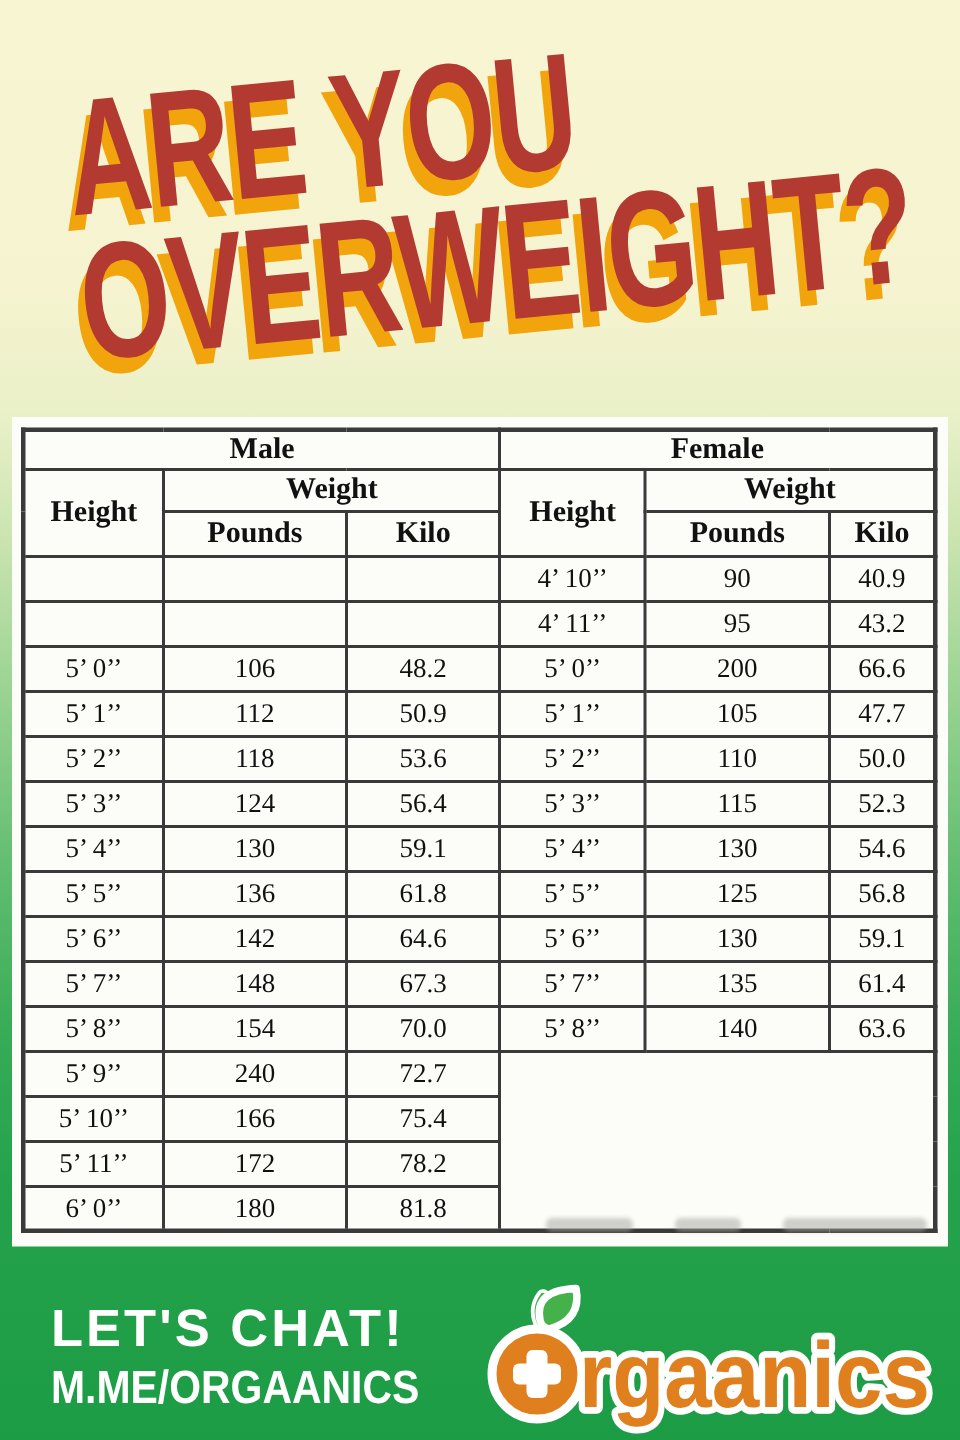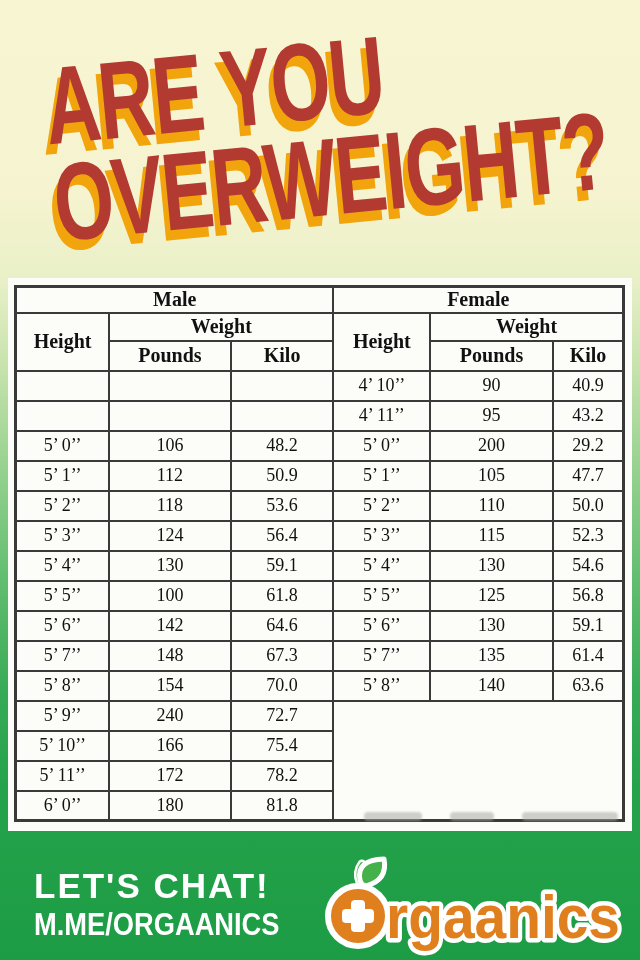--- a/index.html
+++ b/index.html
@@ -115,21 +115,21 @@
         <td>4’ 11’’</td>
         <td>95</td>
         <td>43.2</td>
       </tr>
       <tr class="drow">
         <td>5’ 0’’</td>
         <td>106</td>
         <td>48.2</td>
         <td>5’ 0’’</td>
         <td>200</td>
-        <td>29.2</td>
+        <td>66.6</td>
       </tr>
       <tr class="drow">
         <td>5’ 1’’</td>
         <td>112</td>
         <td>50.9</td>
         <td>5’ 1’’</td>
         <td>105</td>
         <td>47.7</td>
       </tr>
       <tr class="drow">
@@ -151,21 +151,21 @@
       <tr class="drow">
         <td>5’ 4’’</td>
         <td>130</td>
         <td>59.1</td>
         <td>5’ 4’’</td>
         <td>130</td>
         <td>54.6</td>
       </tr>
       <tr class="drow">
         <td>5’ 5’’</td>
-        <td>100</td>
+        <td>136</td>
         <td>61.8</td>
         <td>5’ 5’’</td>
         <td>125</td>
         <td>56.8</td>
       </tr>
       <tr class="drow">
         <td>5’ 6’’</td>
         <td>142</td>
         <td>64.6</td>
         <td>5’ 6’’</td>

